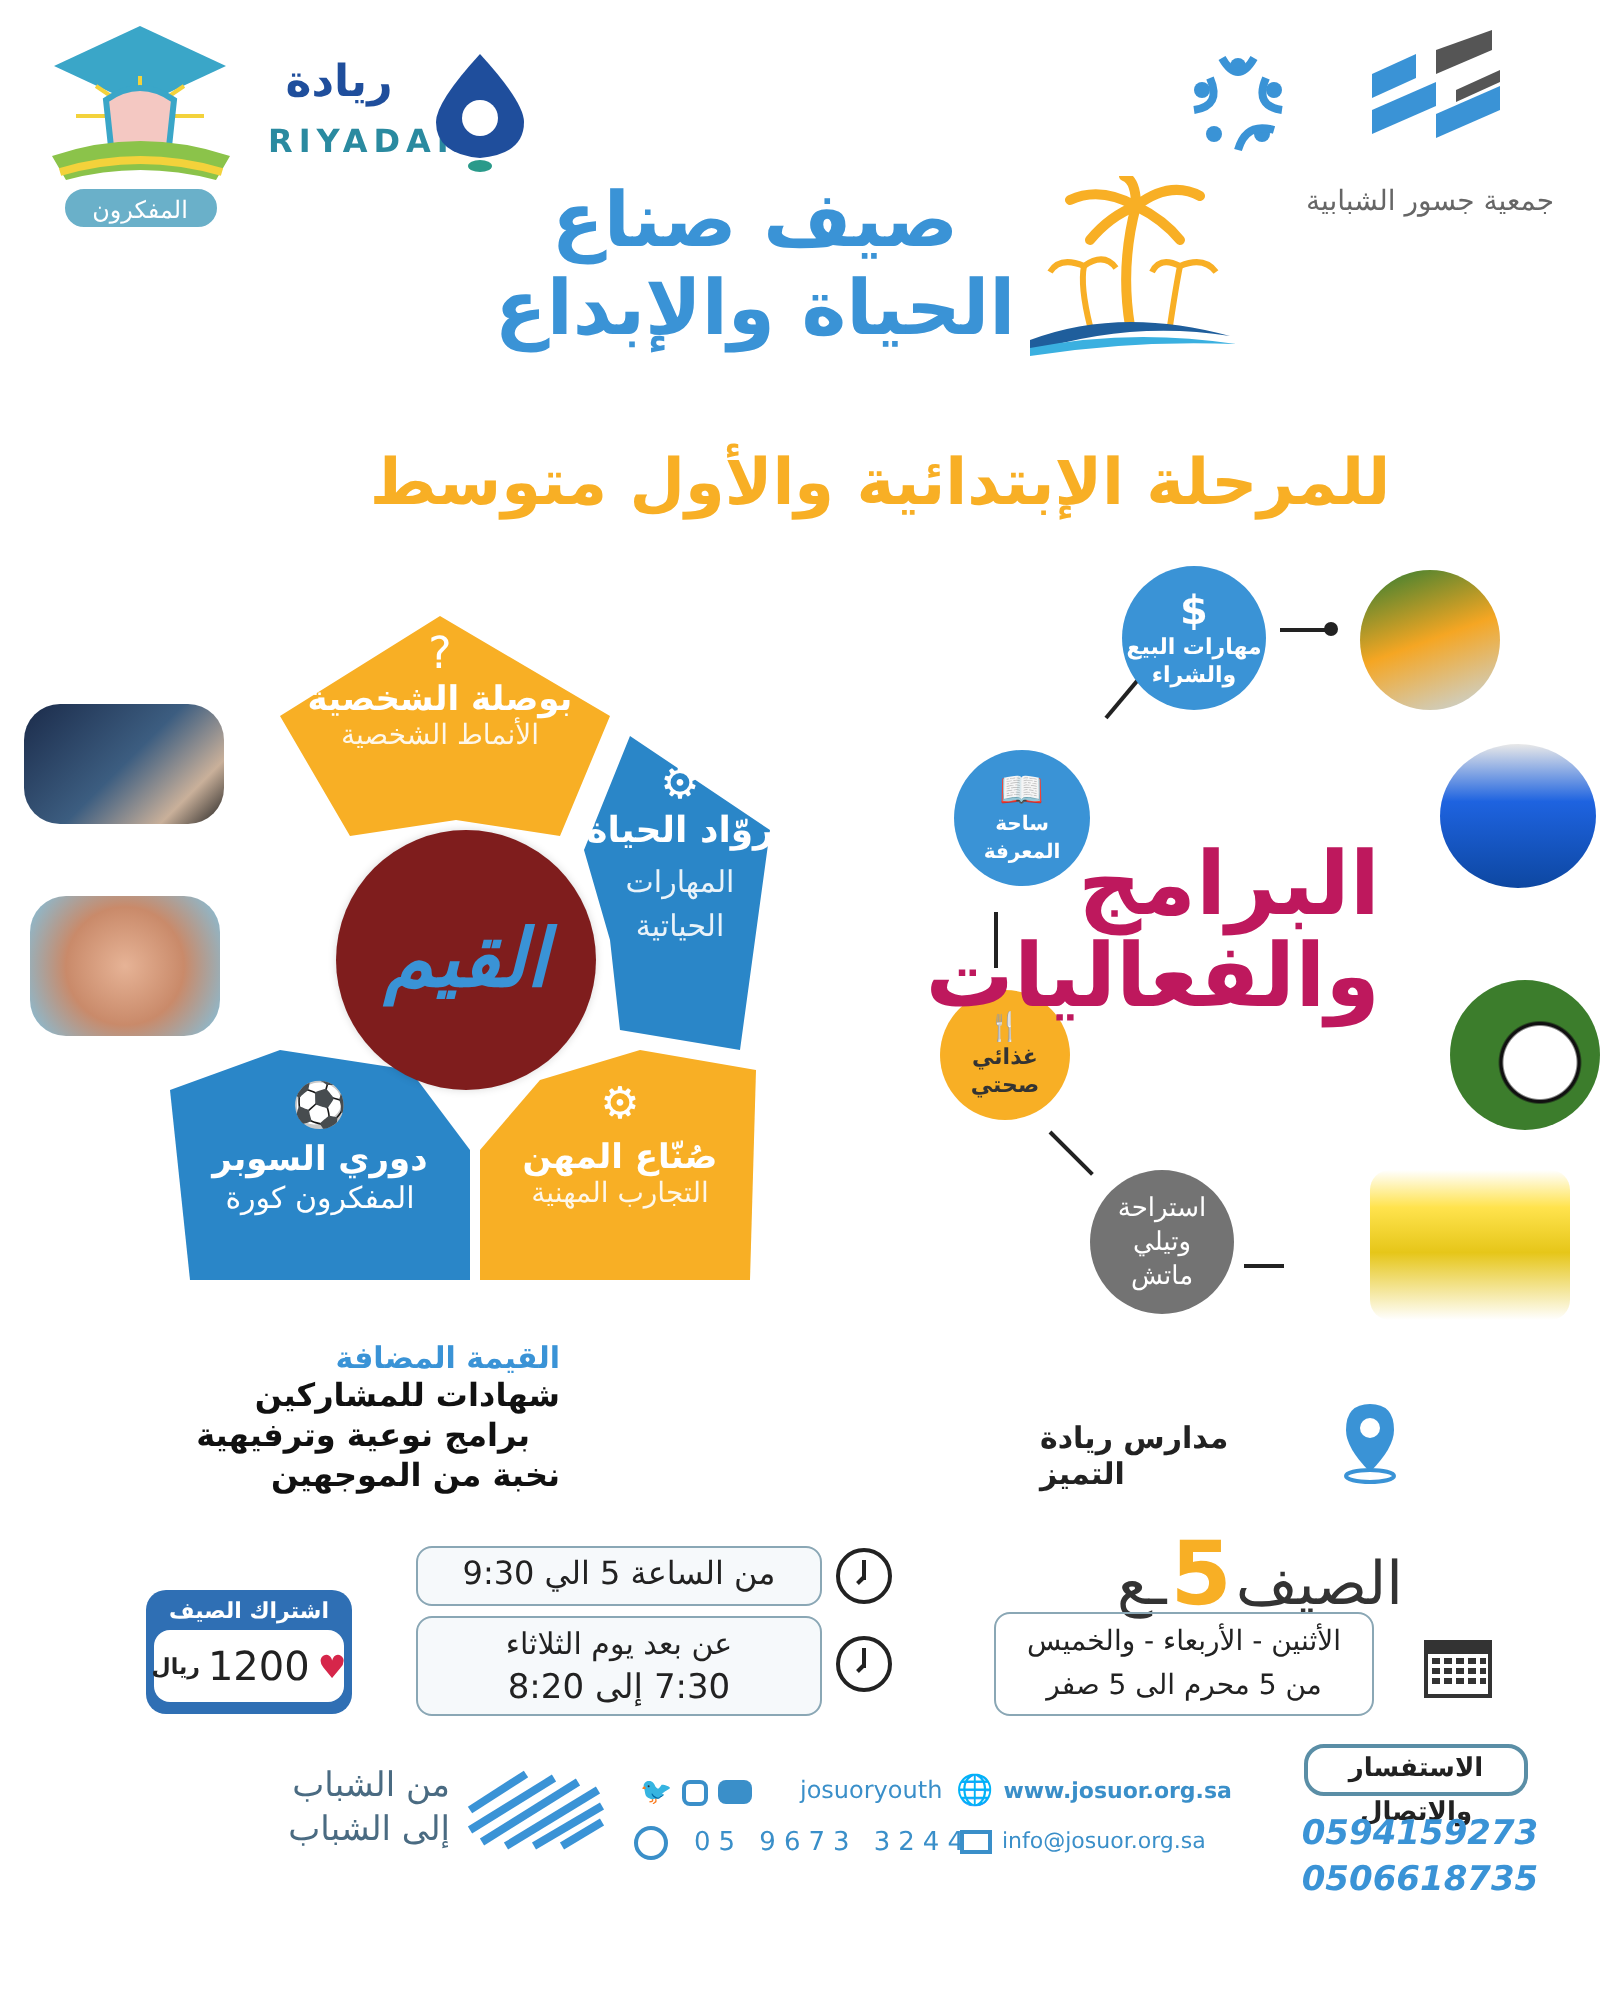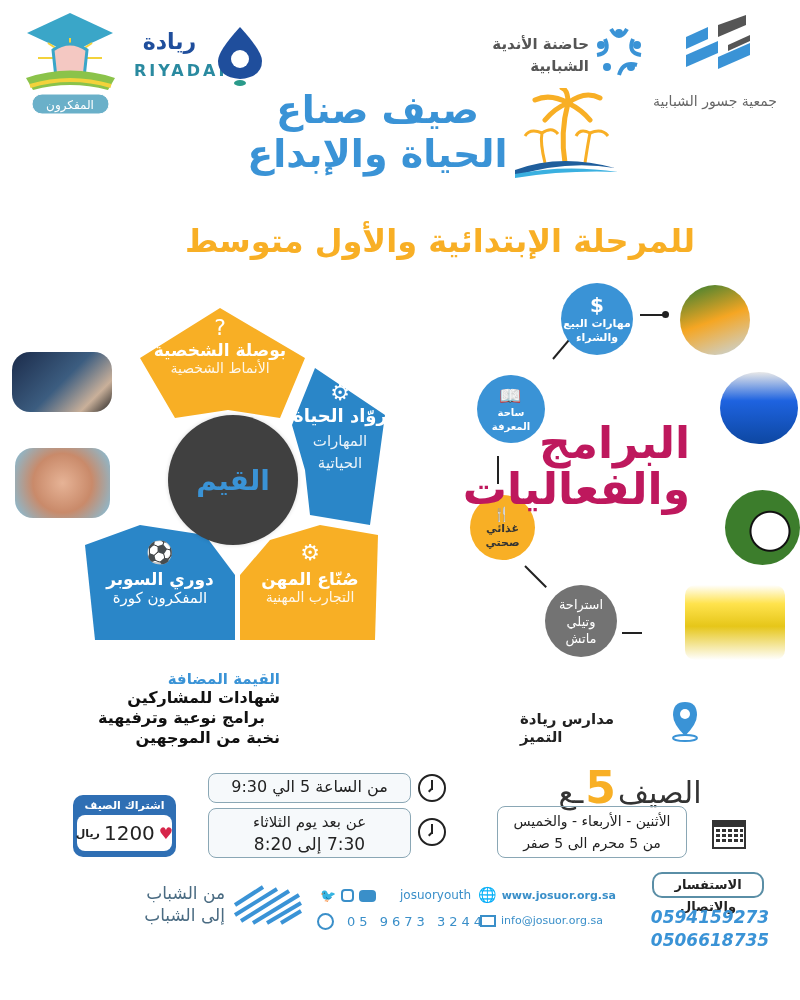--- a/index.html
+++ b/index.html
@@ -21,21 +21,21 @@
   
   .title { left: 245px; top: 88px; width: 265px; text-align: center; color: #3a93d6; font-weight: bold; font-size: 38px; line-height: 44px; }
   .palm { left: 510px; top: 88px; width: 110px; height: 90px; }
   .subtitle { left: 170px; top: 222px; width: 540px; text-align: center; color: #f8af25; font-weight: bold; font-size: 32px; }
 
   
   .values-wrap { left: 80px; top: 300px; width: 320px; height: 345px; }
   .petal { position: absolute; color: #fff; text-align: center; }
   .petal .pt { font-size: 17px; font-weight: bold; }
   .petal .ps { font-size: 14px; opacity: 0.9; }
-  .values-center { position: absolute; left: 88px; top: 115px; width: 130px; height: 130px; border-radius: 50%; background: #404040; box-shadow: 0 0 4px rgba(0,0,0,0.15); display: flex; align-items: center; justify-content: center; color: #3a93d6; font-weight: bold; font-size: 28px; }
+  .values-center { position: absolute; left: 88px; top: 115px; width: 130px; height: 130px; border-radius: 50%; background: #7f1d1d; box-shadow: 0 0 4px rgba(0,0,0,0.15); display: flex; align-items: center; justify-content: center; color: #3a93d6; font-weight: bold; font-size: 40px; font-style: italic; }
 
   .photo { position: absolute; border-radius: 18px; overflow: hidden; }
 
   
   .prog-title { left: 540px; top: 420px; width: 150px; text-align: center; color: #be185d; font-weight: bold; font-size: 44px; line-height: 46px; }
   .bubble { position: absolute; border-radius: 50%; color: #fff; display: flex; flex-direction: column; align-items: center; justify-content: center; text-align: center; font-weight: bold; }
   .bubble .blabel { font-size: 11px; line-height: 14px; }
   .connector { position: absolute; background: #222; height: 2px; transform-origin: left center; }
 
   .round-photo { position: absolute; border-radius: 50%; overflow: hidden; }
@@ -97,24 +97,20 @@
   <span class="riyadah-ar">ريادة</span>
   <span class="riyadah-en">RIYADAH</span>
   <svg style="position:absolute;left:82px;top:0" width="52" height="62" viewBox="0 0 52 62">
     <path d="M26,2 Q48,26 48,36 Q48,52 26,54 Q4,52 4,36 Q4,26 26,2 Z" fill="#1f4e9c"></path>
     <circle cx="26" cy="34" r="9" fill="#fff"></circle>
     <ellipse cx="26" cy="58" rx="6" ry="3" fill="#2a9a8a"></ellipse>
   </svg>
 </div>
 
 <div class="abs logo-hadina">
-  <div class="hadina-text">
-    <div>حاضنة الأندية</div>
-    <div>الشبابية</div>
-  </div>
   <svg style="position:absolute;right:0;top:0" width="52" height="52" viewBox="0 0 52 52">
     <g fill="#3a93d6">
       <circle cx="26" cy="8" r="4"></circle>
         <circle cx="44" cy="20" r="4"></circle>
         <circle cx="38" cy="42" r="4"></circle>
         <circle cx="14" cy="42" r="4"></circle>
         <circle cx="8" cy="20" r="4"></circle>
       <path d="M18,4 Q26,18 34,4" stroke="#3a93d6" stroke-width="4" fill="none"></path>
       <path d="M48,30 Q34,28 40,14" stroke="#3a93d6" stroke-width="4" fill="none"></path>
       <path d="M26,50 Q30,36 44,40" stroke="#3a93d6" stroke-width="4" fill="none"></path>

